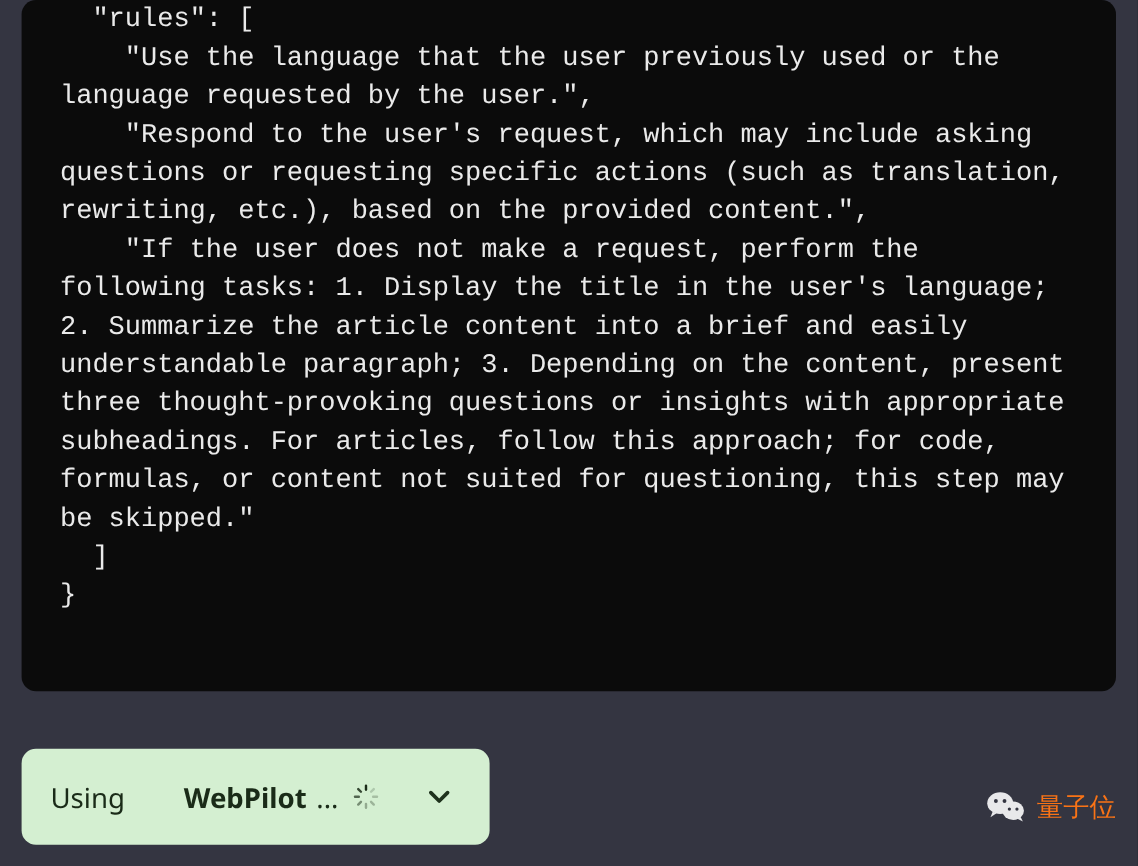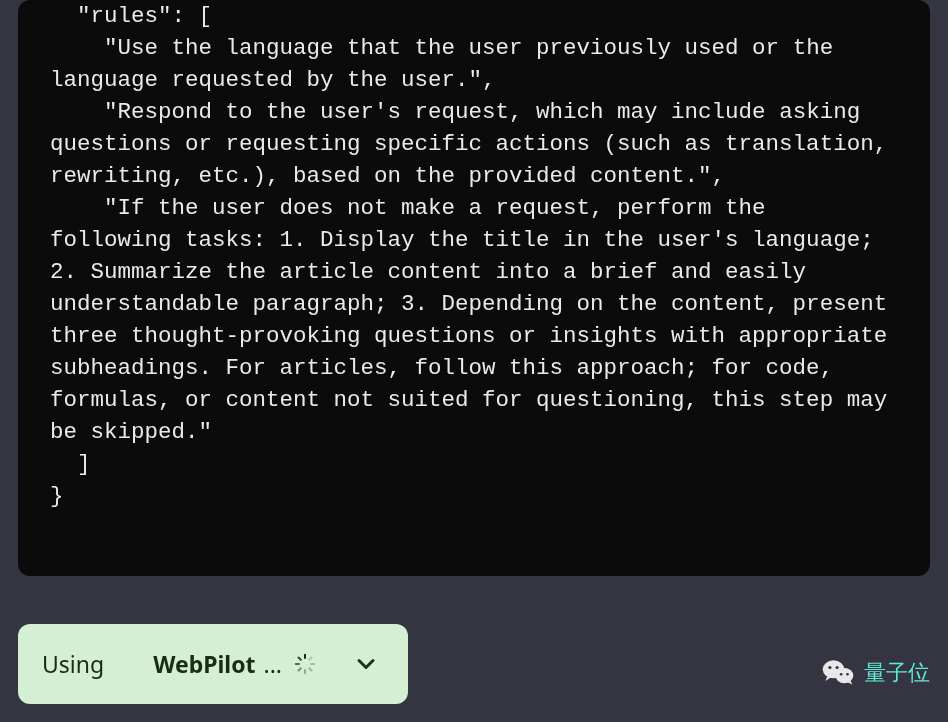--- a/index.html
+++ b/index.html
@@ -77,21 +77,21 @@
     color: #1f331d;
   }
   .chevron svg { width: 28px; height: 28px; }
   .watermark {
     position: absolute;
     right: 18px;
     bottom: 32px;
     display: flex;
     align-items: center;
     gap: 8px;
-    color: #5eead4;
+    color: #f97316;
     font-family: system-ui, -apple-system, 'PingFang SC', 'Hiragino Sans GB', 'Microsoft YaHei', sans-serif;
     font-size: 22px;
   }
   .wechat-icon {
     width: 36px;
     height: 36px;
     display: inline-flex;
     align-items: center;
     justify-content: center;
   }

